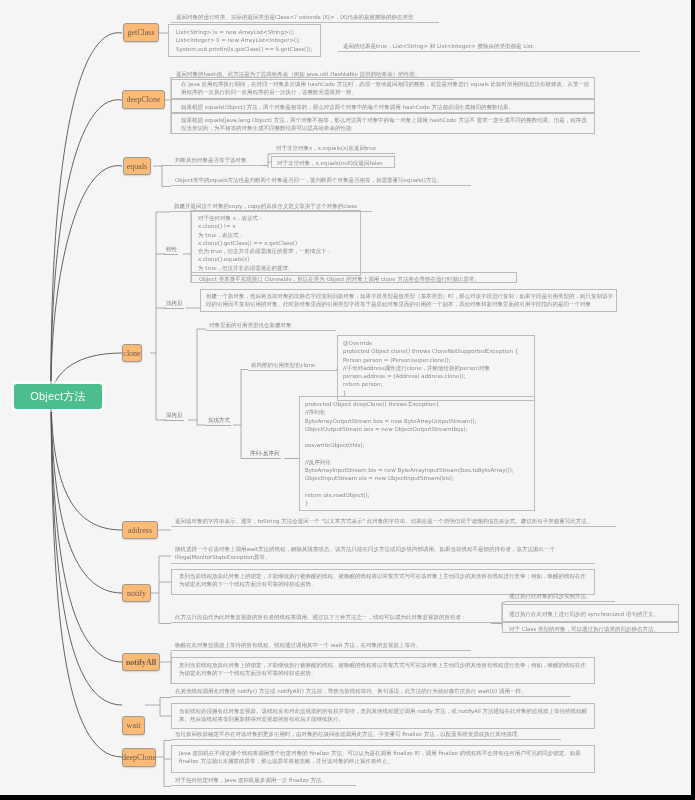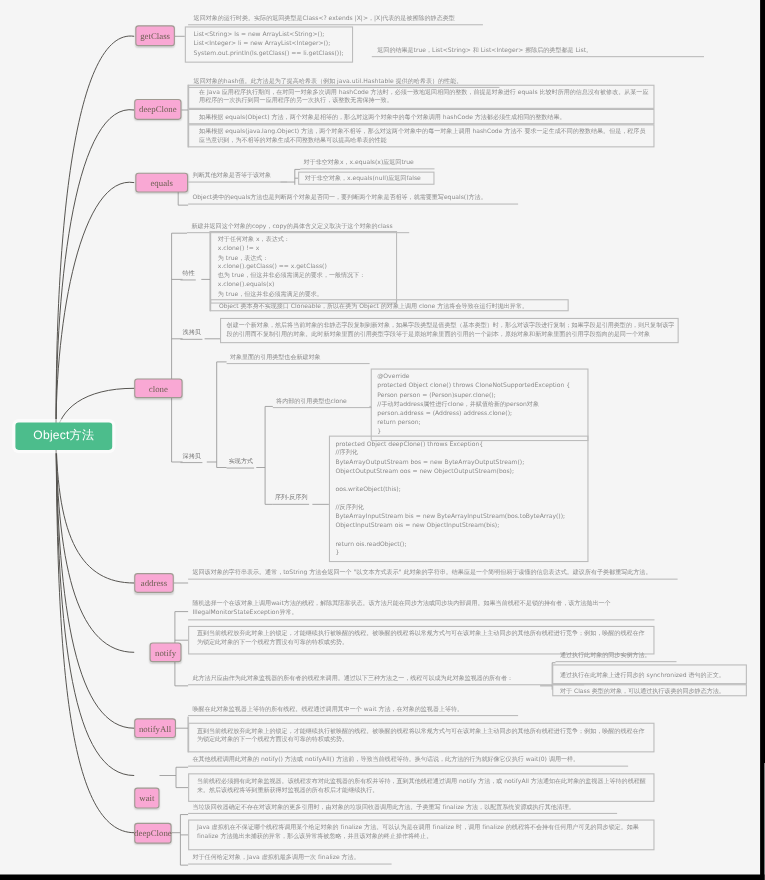--- a/index.html
+++ b/index.html
@@ -5,21 +5,21 @@
 html,body{margin:0;padding:0;}
 body{width:695px;height:800px;background:#f4f4f4;overflow:hidden;position:relative;
   font-family:"DejaVu Sans",sans-serif;}
 #map{position:absolute;left:0;top:0;width:691px;height:795px;background:#f5f5f5;overflow:hidden;}
 svg.links{position:absolute;left:0;top:0;width:691px;height:795px;pointer-events:none;overflow:visible;}
 .node{position:absolute;box-sizing:border-box;}
 .root{background:#4cbd8c;color:#ffffff;border-radius:3px;
   font-size:11px;line-height:1;display:flex;align-items:center;justify-content:center;
   box-shadow:0 0 0 3px rgba(255,255,255,0.6);letter-spacing:0.2px;
   font-family:"Liberation Sans",sans-serif;}
-.m-node{background:#f9a8d4;border:0.8px solid #a09a92;border-radius:3px;
+.m-node{background:#fdba74;border:0.8px solid #a09a92;border-radius:3px;
   color:#6e6054;font-size:8px;display:flex;align-items:center;justify-content:center;
   box-shadow:0 1px 1.5px rgba(0,0,0,0.14);white-space:nowrap;
   font-family:"Liberation Serif",serif;}
 .t{position:absolute;color:#8b8b8b;font-size:5.5px;line-height:1.5;
   box-sizing:border-box;font-family:"DejaVu Sans",sans-serif;}
 .u{border-bottom:0.7px solid #bcbcbc;}
 .bx{border:0.7px solid #bcbcbc;}
 .pre{white-space:pre;}
 .lbl{position:absolute;color:#757575;font-size:5.5px;line-height:1.2;
   border-bottom:0.7px solid #aeaeae;box-sizing:border-box;white-space:nowrap;
@@ -103,25 +103,25 @@
 <path d="M164,740.5 L171,740.5"></path>
 <path d="M164,759 L171,759"></path>
 <path d="M164,786.5 L171,786.5"></path>
 </g>
 </svg>
 
 <div class="node root" style="left:14px;top:384px;width:88px;height:25px;">Object方法</div>
 
 <div class="node m-node" style="left:123px;top:23px;width:36px;height:19px;">getClass</div>
 <div class="node m-node" style="left:122px;top:90px;width:43px;height:19px;">deepClone</div>
-<div class="node m-node" style="left:123px;top:157px;width:48px;height:18px;">equals</div>
-<div class="node m-node" style="left:122px;top:344px;width:44px;height:18px;">clone</div>
+<div class="node m-node" style="left:123px;top:157px;width:28px;height:18px;">equals</div>
+<div class="node m-node" style="left:122px;top:344px;width:20px;height:18px;">clone</div>
 <div class="node m-node" style="left:122px;top:521px;width:36px;height:18px;">address</div>
-<div class="node m-node" style="left:136px;top:584px;width:29px;height:18px;text-align:right;">notify</div>
-<div class="node m-node" style="left:122px;top:653px;width:38px;height:18px;">notifyAll</div>
+<div class="node m-node" style="left:122px;top:584px;width:29px;height:18px;text-align:right;">notify</div>
+<div class="node m-node" style="left:122px;top:653px;width:38px;height:18px;font-weight:bold;">notifyAll</div>
 <div class="node m-node" style="left:122px;top:696px;width:23px;height:19px;margin-top:20px;">wait</div>
 <div class="node m-node" style="left:122px;top:748px;width:34px;height:19px;">deepClone</div>
 
 <div class="t u" style="left:171px;top:13px;width:268px;padding:0 2px 1px 5px;">返回对象的运行时类。实际的返回类型是Class&lt;? extends |X|&gt;，|X|代表的是被擦除的静态类型</div>
 <div class="t bx pre" style="left:168px;top:24px;width:153px;padding:3px 3px 3px 7px;">List&lt;String&gt; ls = new ArrayList&lt;String&gt;();
 List&lt;Integer&gt; li = new ArrayList&lt;Integer&gt;();
 System.out.println(ls.getClass() == li.getClass());</div>
 <div class="t u" style="left:338px;top:42px;width:302px;padding:0 2px 1px 5px;">返回的结果是true，List&lt;String&gt; 和 List&lt;Integer&gt; 擦除后的类型都是 List。</div>
 
 <div class="t u" style="left:171px;top:70px;width:283px;padding:0 2px 1px 5px;">返回对象的hash值。此方法是为了提高哈希表（例如 java.util.Hashtable 提供的哈希表）的性能。</div>

